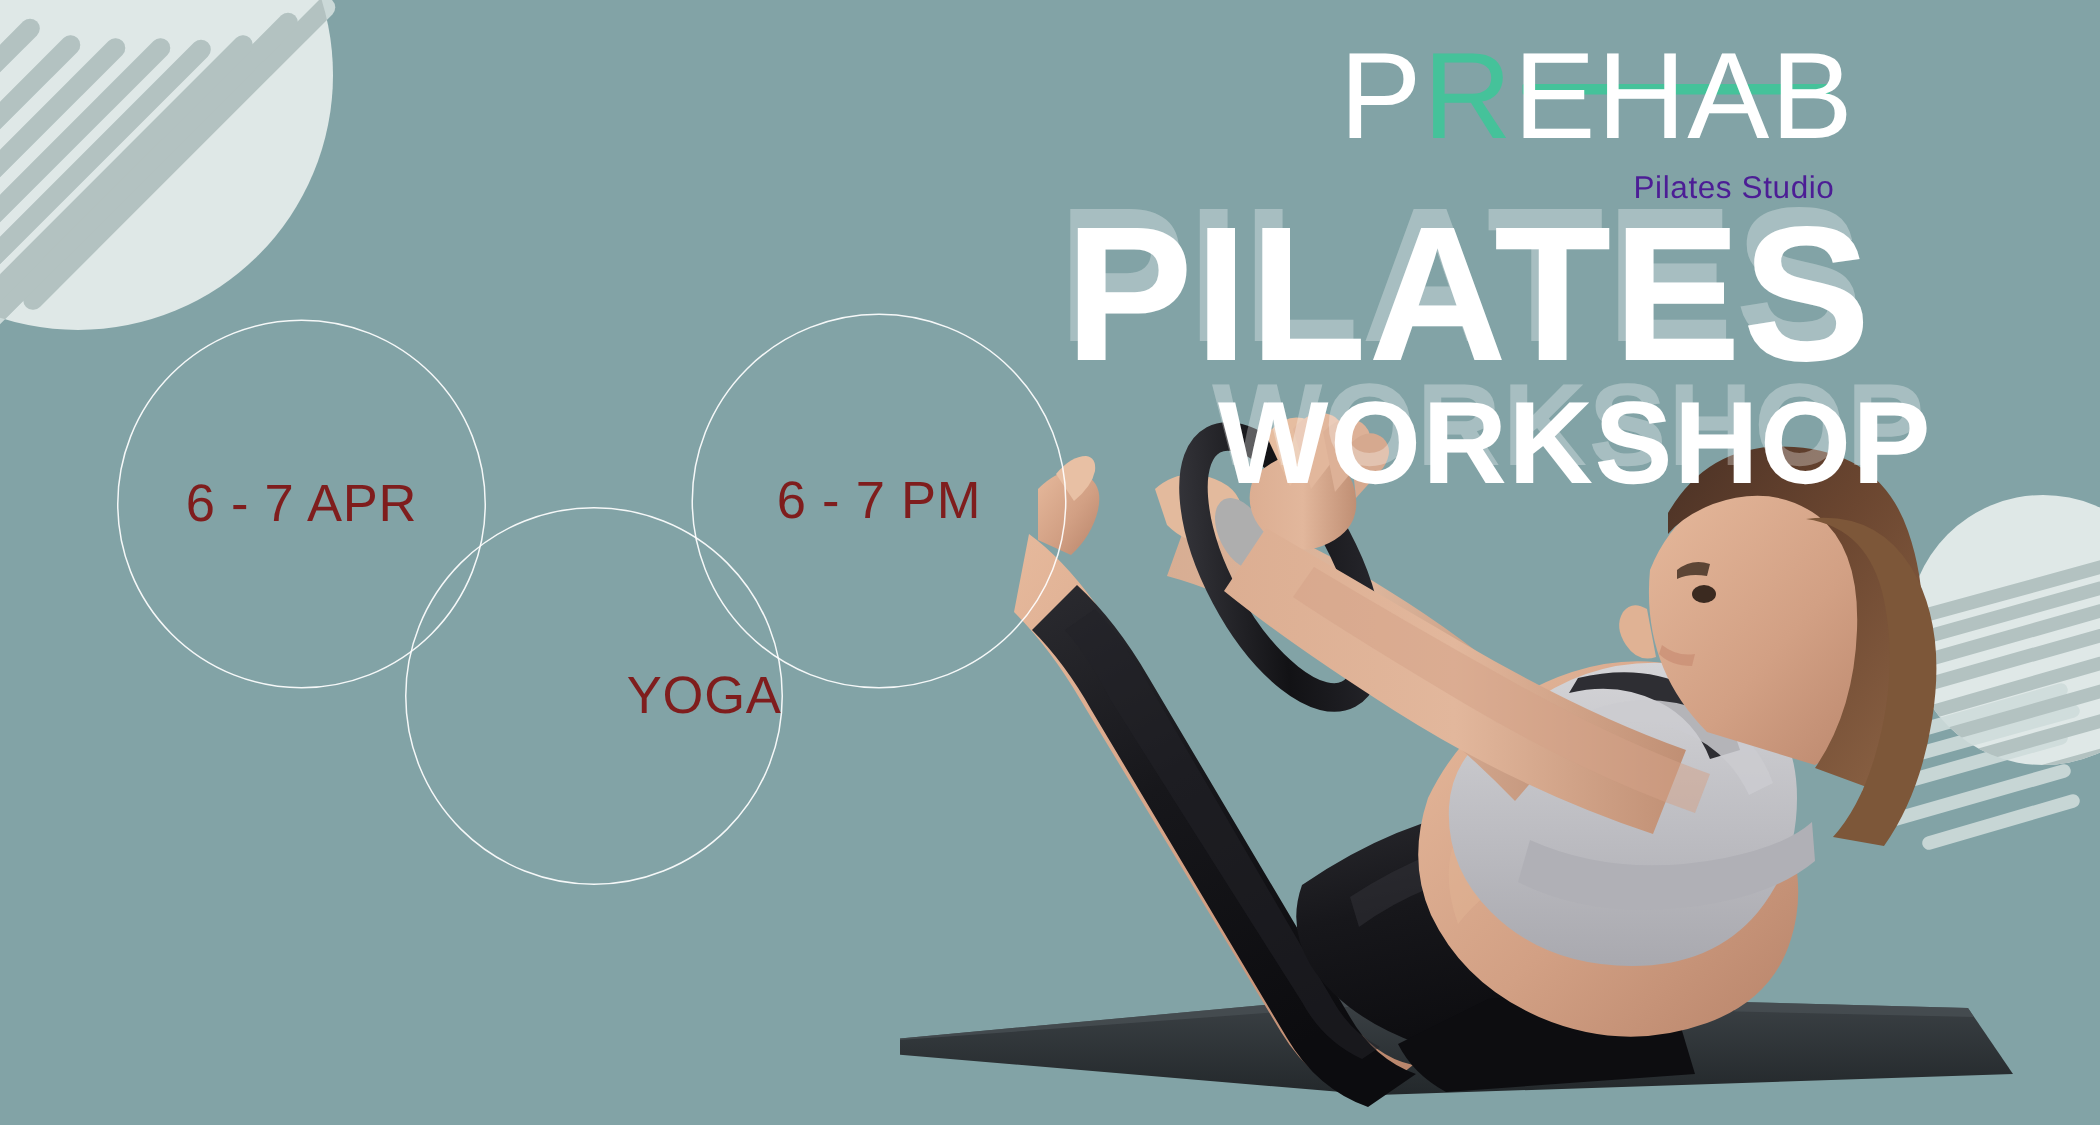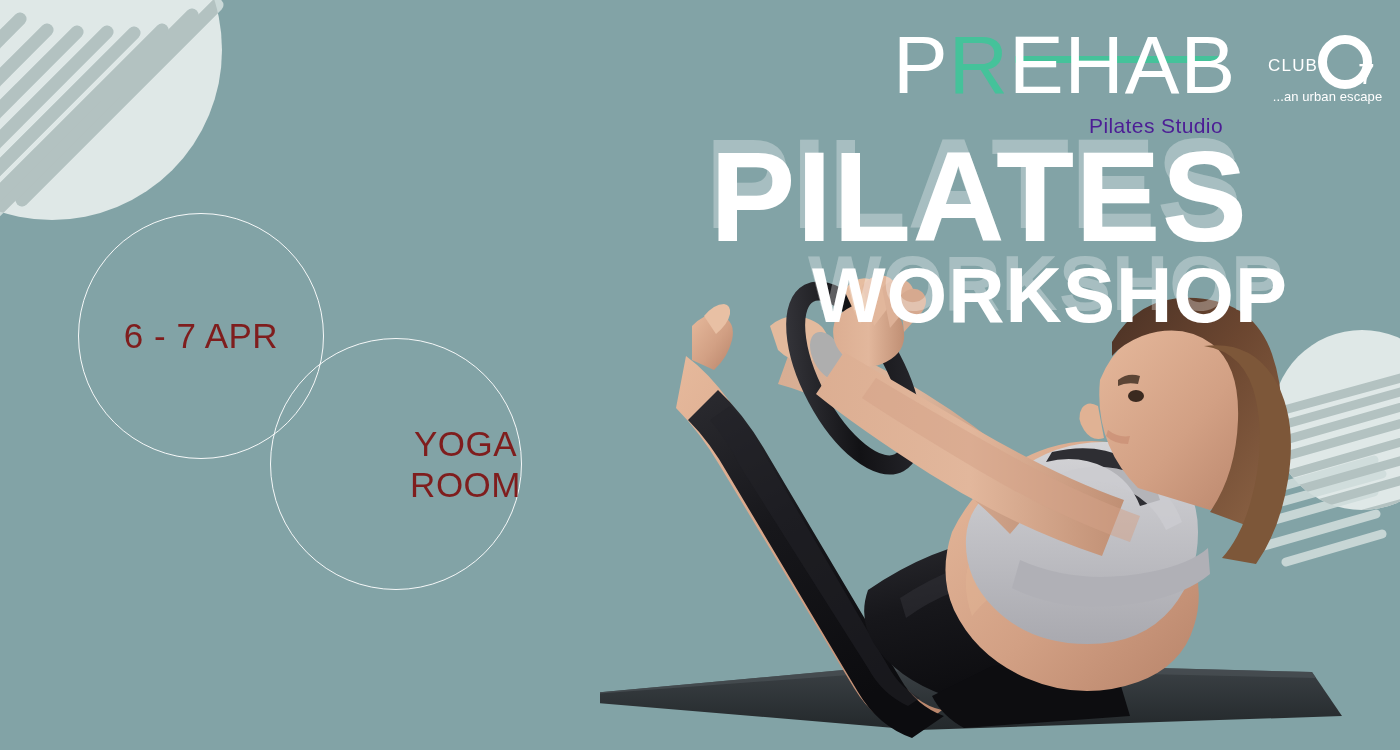--- a/index.html
+++ b/index.html
@@ -321,39 +321,35 @@
     </g>
   </svg>
 
   <div class="infocircle" id="circle-date">
     <span>6 - 7 APR</span>
   </div>
 
   <div class="infocircle" id="circle-room">
     <span>
       <span>YOGA</span><br>
-      <span>ROOM</span>
     </span>
   </div>
 
+  <div class="infocircle" id="circle-time">
+    <span>6 - 7 PM</span>
+  </div>
 
   <div id="headline">
     <div class="hl hl-shadow" id="pilates-shadow">PILATES</div>
     <div class="hl" id="pilates-main">PILATES</div>
     <div class="hl hl-shadow" id="workshop-shadow">WORKSHOP</div>
     <div class="hl" id="workshop-main">WORKSHOP</div>
   </div>
 
   <div id="logo-prehab">
     <div id="prehab-bar"></div>
     <div class="prehab-word"><span>P</span><span class="accent">R</span><span>EHAB</span></div>
     <div id="prehab-sub">Pilates Studio</div>
   </div>
 
-  <div id="logo-club">
-    <div id="club-text">CLUB</div>
-    <div id="club-ring"></div>
-    <div id="club-seven">7</div>
-    <div id="club-tagline">...an urban escape</div>
-  </div>
 
 
 </div>
 
 </body></html>

